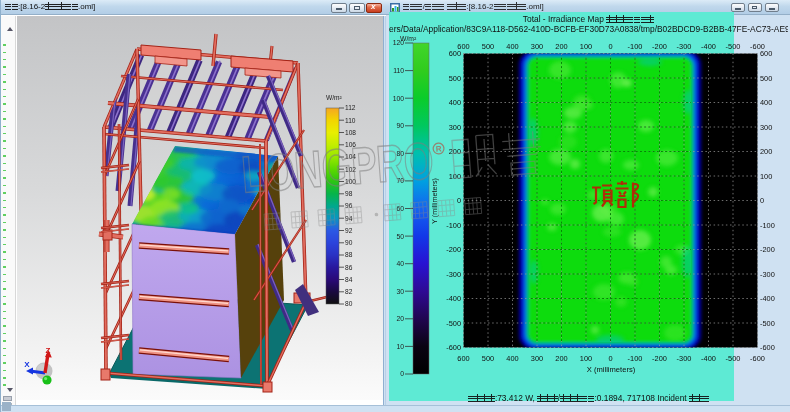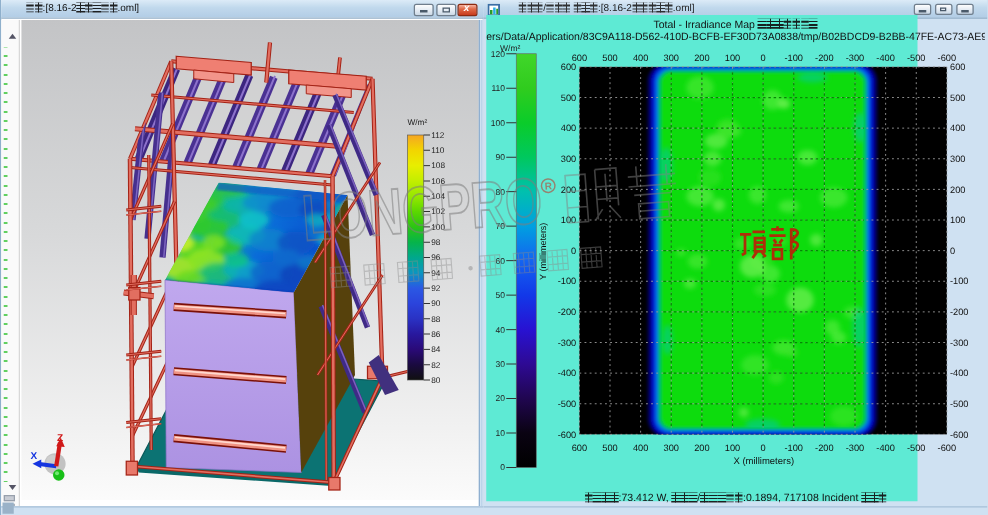--- a/index.html
+++ b/index.html
@@ -13,21 +13,21 @@
 .btn i { position:absolute; left:4px; top:4px; width:6px; height:2px; background:#4a5a6a; }
 .btn.mx i { top:2px; height:4px; background:none; border:1px solid #4a5a6a; }
 .btn.cl { background:linear-gradient(#f5b3a0,#e06a48 40%,#c83c1e); border-color:#8c2a10; }
 .btn.cl i { background:none; left:3px; top:1px; width:8px; height:6px; color:#fff; }
 .btn.cl i:before { content:"x"; position:absolute; top:-3px; left:1px; font-size:8px; font-weight:bold; color:#fff; }
 </style></head><body>
 <div id="app">
 
  <div style="position:absolute;left:0;top:0;width:386px;height:412px;background:#fff;border-left:1px solid #8fb0cc;">
   <div class="tbar" style="left:0;width:386px;"></div>
-  <div class="ttxt" style="left:20px;color:#111;"><span class="c"></span><span class="c"></span>:[8.16-2<span class="c"></span><span class="c"></span><span class="c"></span><span class="c"></span><span class="c"></span>.oml]</div>
+  <div class="ttxt" style="left:4px;color:#111;"><span class="c"></span><span class="c"></span>:[8.16-2<span class="c"></span><span class="c"></span><span class="c"></span><span class="c"></span><span class="c"></span>.oml]</div>
   <div class="btn" style="left:330px;">
         <i></i>
       </div>
   <div class="btn mx" style="left:348px;">
         <i></i>
       </div>
   <div class="btn cl" style="left:365px;">
         <i></i>
       </div>
 
@@ -334,21 +334,21 @@
 
  <div style="position:absolute;left:387px;top:0;width:403px;height:412px;background:#cfe1f2;">
   <div class="tbar" style="left:0;width:403px;"></div>
   <svg style="position:absolute;left:3px;top:3px;" width="10" height="10" viewBox="0 0 10 10">
         <rect x="0" y="0" width="10" height="10" fill="#3a6ea5"></rect>
         <rect x="1.5" y="1.5" width="7" height="7" fill="#fff"></rect>
         <rect x="2" y="5" width="2" height="3.5" fill="#2a9a2a"></rect>
         <rect x="4.5" y="3" width="2" height="5.5" fill="#2ab0e8"></rect>
         <rect x="7" y="4" width="1.5" height="4.5" fill="#2a9a2a"></rect>
       </svg>
-  <div class="ttxt" style="left:28px;color:#222;"><span class="c"></span><span class="c"></span><span class="c"></span>/<span class="c"></span><span class="c"></span><span class="c"></span> <span class="c"></span><span class="c"></span><span class="c"></span>:[8.16-2<span class="c"></span><span class="c"></span><span class="c"></span><span class="c"></span><span class="c"></span>.oml]</div>
+  <div class="ttxt" style="left:16px;color:#222;"><span class="c"></span><span class="c"></span><span class="c"></span>/<span class="c"></span><span class="c"></span><span class="c"></span> <span class="c"></span><span class="c"></span><span class="c"></span>:[8.16-2<span class="c"></span><span class="c"></span><span class="c"></span><span class="c"></span><span class="c"></span>.oml]</div>
   <div class="btn" style="left:344px;width:14px;height:9px;">
         <i style="left:3px;"></i>
       </div>
   <div class="btn mx" style="left:361px;width:14px;height:9px;">
         <i style="left:3px;width:5px;height:3px;"></i>
       </div>
   <div class="btn" style="left:378px;width:14px;height:9px;">
         <i style="left:3px;"></i>
       </div>
   <div style="position:absolute;left:2px;top:12px;width:345px;height:389px;background:#5eead4;">

